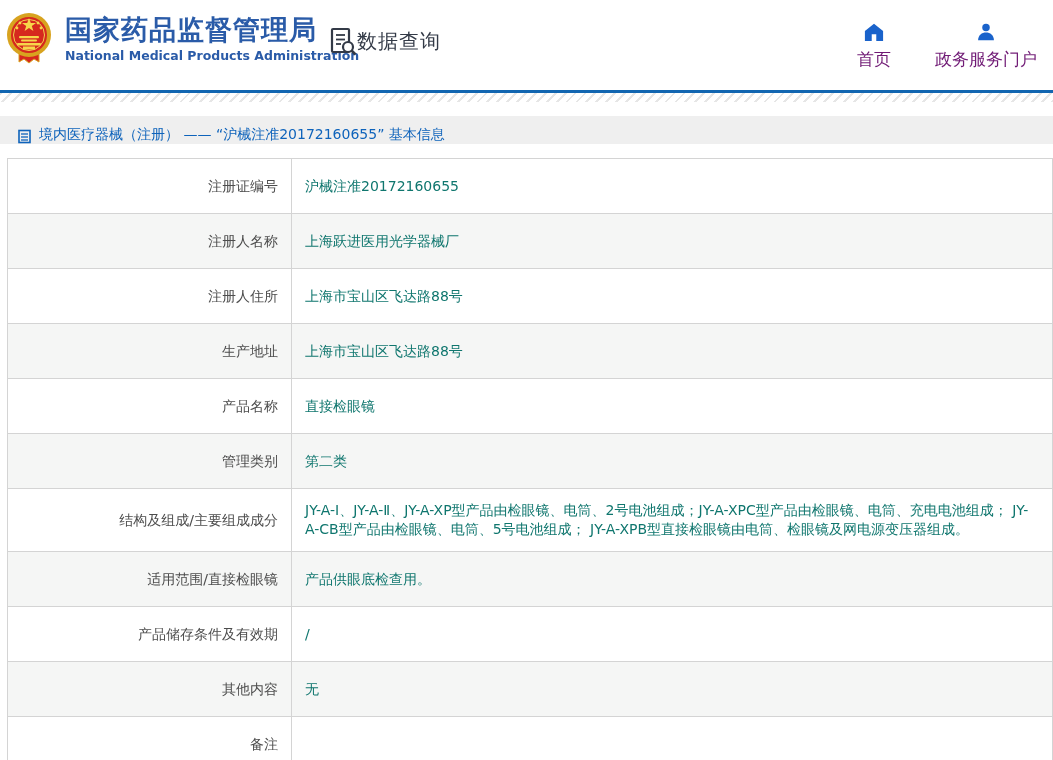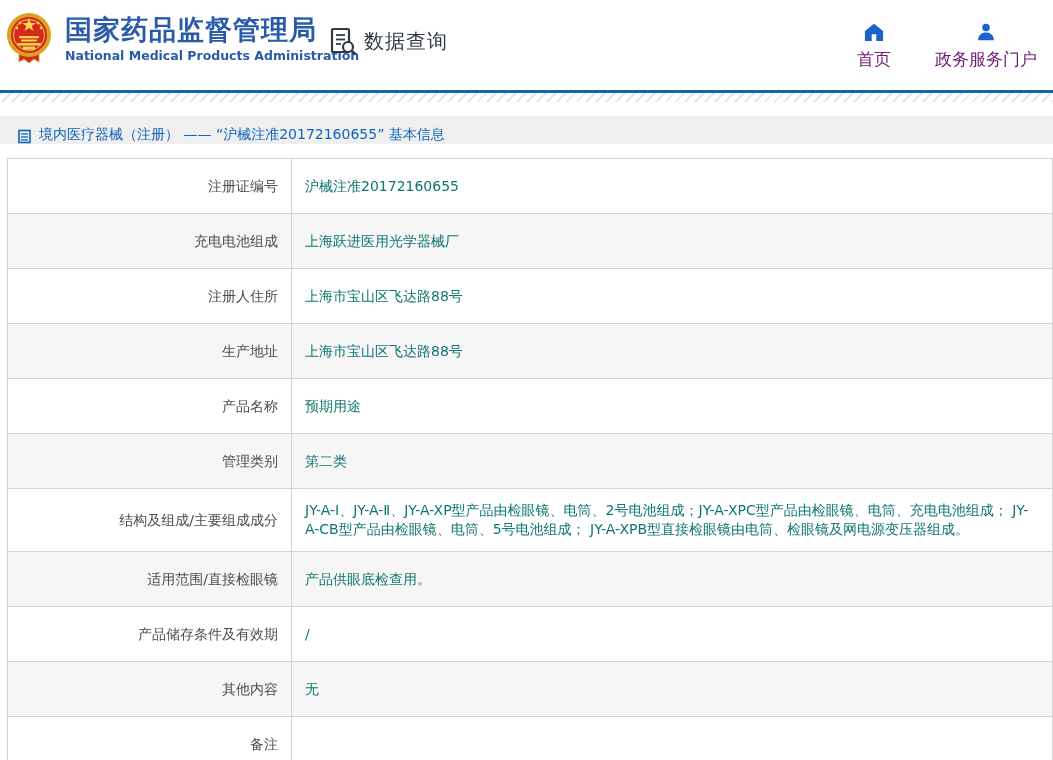--- a/index.html
+++ b/index.html
@@ -7,21 +7,21 @@
     width:1053px;height:760px;overflow:hidden;background:#ffffff;
     font-family:"DejaVu Sans","Liberation Sans",sans-serif;
     -webkit-font-smoothing:antialiased;
   }
   
   .header{position:relative;height:90px;background:#ffffff;}
   .brand{position:absolute;left:6px;top:12px;display:flex;align-items:center;gap:13px;text-decoration:none;cursor:pointer;}
   .brand-text{display:flex;flex-direction:column;}
   .brand-title{font-size:27px;font-weight:bold;color:#2a5ba8;letter-spacing:1px;line-height:32px;}
   .brand-sub{font-size:12.5px;font-weight:bold;color:#2a5ba8;margin-top:2px;}
-  .data-query{position:absolute;left:330px;top:27px;display:flex;align-items:center;gap:7px;cursor:pointer;}
+  .data-query{position:absolute;left:330px;top:27px;display:flex;align-items:center;cursor:pointer;}
   .data-query-label{font-size:20px;color:#333a47;letter-spacing:1px;}
   .top-nav{position:absolute;top:22px;right:16px;display:flex;gap:44px;}
   .nav-item{display:flex;flex-direction:column;align-items:center;gap:6px;cursor:pointer;}
   .nav-item .lbl-txt{font-size:17px;color:#701a75;}
   
   .blue-line{height:3px;background:#1266b1;}
   .hatch{height:9px;background:repeating-linear-gradient(135deg,#e6e6e6 0 2px,#ffffff 2px 7px);}
   .gap{height:14px;background:#ffffff;}
   
   .crumb-bar{height:28px;background:#efefef;display:flex;align-items:flex-end;padding-left:18px;gap:8px;}
@@ -116,34 +116,34 @@
 
 <div class="gap"></div>
 
 <table class="info-table">
   <tbody>
     <tr>
       <td class="lbl">注册证编号</td>
       <td class="val">沪械注准20172160655</td>
     </tr>
     <tr>
-      <td class="lbl">充电电池组成</td>
+      <td class="lbl">注册人名称</td>
       <td class="val">上海跃进医用光学器械厂</td>
     </tr>
     <tr>
       <td class="lbl">注册人住所</td>
       <td class="val">上海市宝山区飞达路88号</td>
     </tr>
     <tr>
       <td class="lbl">生产地址</td>
       <td class="val">上海市宝山区飞达路88号</td>
     </tr>
     <tr>
       <td class="lbl">产品名称</td>
-      <td class="val">预期用途</td>
+      <td class="val">直接检眼镜</td>
     </tr>
     <tr>
       <td class="lbl">管理类别</td>
       <td class="val">第二类</td>
     </tr>
     <tr>
       <td class="lbl">结构及组成/主要组成成分</td>
       <td class="val">JY-A-I、JY-A-Ⅱ、JY-A-XP型产品由检眼镜、电筒、2号电池组成；JY-A-XPC型产品由检眼镜、电筒、充电电池组成； JY-A-CB型产品由检眼镜、电筒、5号电池组成； JY-A-XPB型直接检眼镜由电筒、检眼镜及网电源变压器组成。</td>
     </tr>
     <tr>

